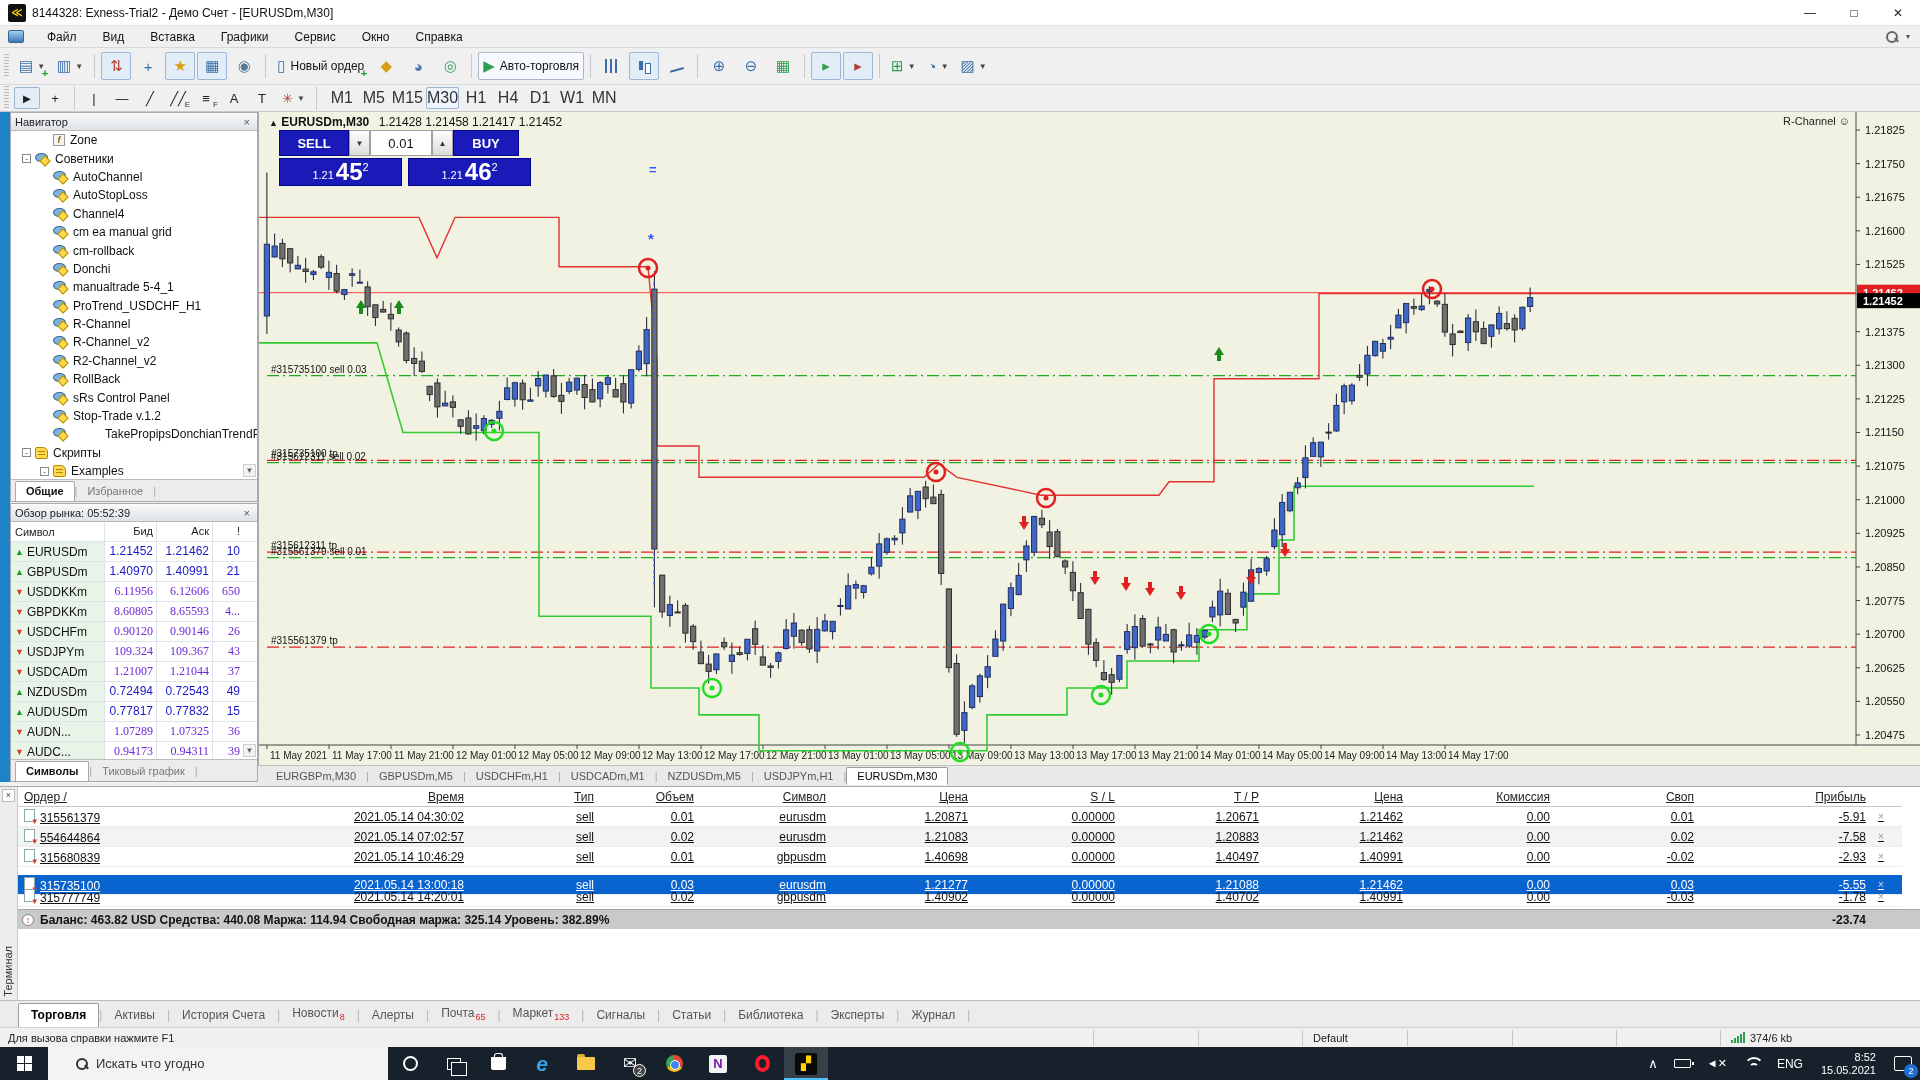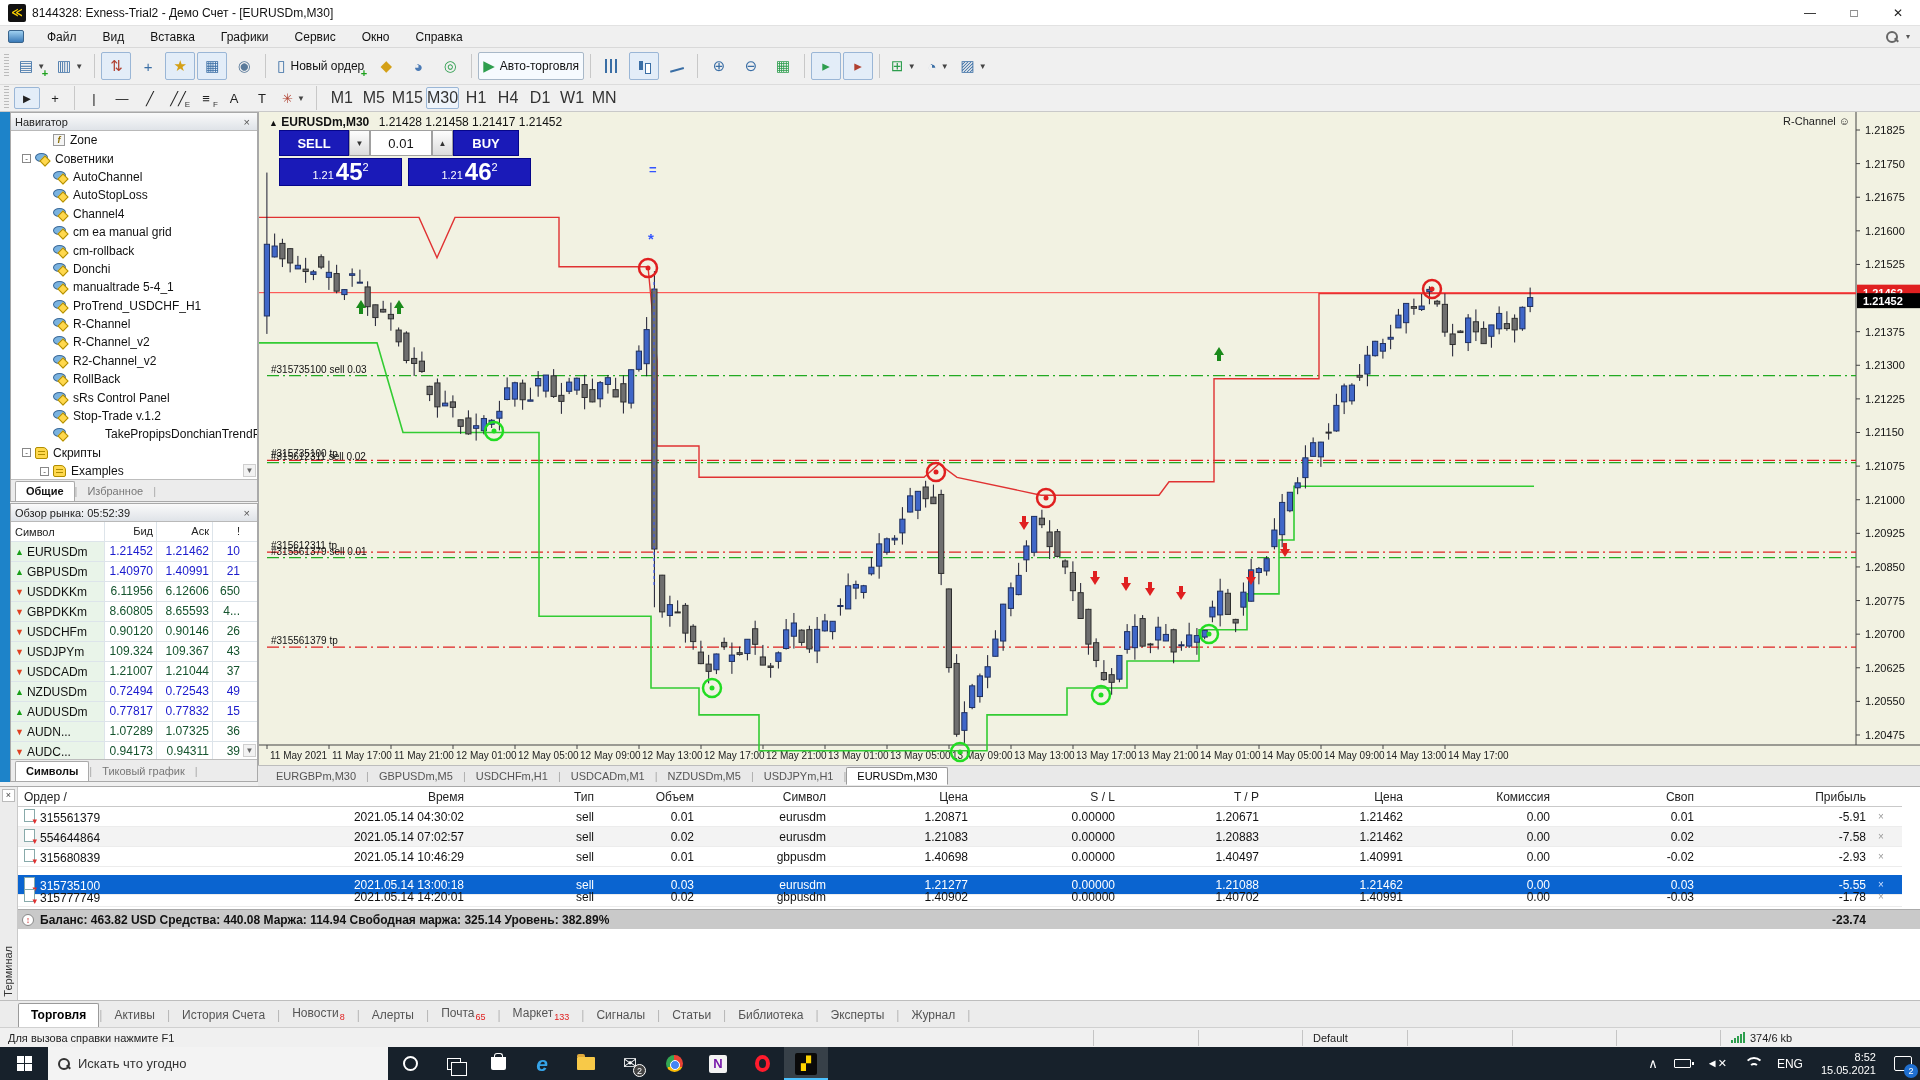--- a/index.html
+++ b/index.html
@@ -89,21 +89,21 @@
   
   .mw-table { position:absolute; left:0; top:18px; right:0; bottom:22px; overflow:hidden; }
   .mw-hrow, .mw-row { display:flex; height:20px; align-items:center; border-bottom:1px solid #dde4ea; }
   .mw-hrow { font-size:11px; color:#222; }
   .mw-c0 { width:94px; padding-left:4px; display:flex; align-items:center; gap:3px; border-right:1px solid #dde4ea; height:100%; }
   .mw-c1 { width:52px; text-align:right; padding-right:3px; border-right:1px solid #dde4ea; height:100%; line-height:19px; }
   .mw-c2 { width:56px; text-align:right; padding-right:3px; border-right:1px solid #dde4ea; height:100%; line-height:19px; }
   .mw-c3 { width:30px; text-align:right; padding-right:3px; height:100%; line-height:19px; overflow:hidden; }
   .mw-row .mw-c0 { background:#e9f4e9; font-size:12px; }
   .mw-row.up .num { color:#1a1acd; }
-  .mw-row.dn .num { color:#14532d; }
+  .mw-row.dn .num { color:#6d28d9;font-family:Liberation Serif, serif; }
   .arr { font-size:9px; }
   .mw-row.up .arr { color:#18a018; }
   .mw-row.dn .arr { color:#e04020; }
 
   
   .chartwrap { position:absolute; left:258px; top:112px; width:1662px; height:653px; background:#f2f2e2;
     border-left:1px solid #a9a9a9; }
   .chart-title { position:absolute; left:10px; top:3px; font-size:12px; color:#111; font-weight:bold; }
   .chart-title .tri { font-size:9px; }
   .rchannel-label { position:absolute; right:70px; top:3px; font-size:11px; color:#222; }
@@ -130,21 +130,21 @@
   .ctab.active { background:#fff; border:1px solid #9a9a9a; border-bottom:1px solid #fff; color:#000; border-radius:2px 2px 0 0; }
   .ctab-sep { color:#aaa; }
 
   
   .terminal { position:absolute; left:0; top:786px; width:1920px; height:214px; background:#fff; border-top:1px solid #a9a9a9; }
   .term-side { position:absolute; left:0; top:0; width:18px; height:214px; background:#ececec; border-right:1px solid #c9c9c9; }
   .term-x { position:absolute; left:2px; top:2px; width:13px; height:13px; background:#fff; border:1px solid #bbb;
     font-size:9px; line-height:11px; text-align:center; color:#444; }
   .term-vlabel { position:absolute; left:2px; bottom:4px; writing-mode:vertical-rl; transform:rotate(180deg);
     font-size:11px; color:#333; }
-  .orow { position:absolute; left:18px; width:1884px; height:20px; display:flex; align-items:center; font-size:12px; }
+  .orow { position:absolute; left:18px; width:1884px; height:20px; display:flex; align-items:center; font-size:12px;text-decoration:underline; }
   .ohead { top:0; border-bottom:1px solid #c9c9c9; color:#222; }
   .ocell { padding:0 6px; white-space:nowrap; overflow:hidden; }
   .orow.sel { background:#0a64d0; color:#fff; }
   .orow.alt { background:#f3f3f3; }
   .orow.data { border-bottom:1px solid #ececec; }
   .ord-ico { position:relative; width:11px; height:13px; background:#fff; border:1px solid #8aa;
     display:inline-block; margin-right:5px; flex:none; }
   .ord-ico::after { content:"▾"; position:absolute; right:-3px; bottom:-5px; color:#e03030; font-size:9px; }
   .ord-x { color:#999; font-size:10px; }
   .orow.sel .ord-x { color:#cfe0ff; }
@@ -168,21 +168,21 @@
   .sb-cell { height:16px; border-left:1px solid #c5c5c5; padding:0 10px; display:flex; align-items:center; }
   .sb-w70 { width:104px; } .sb-w105 { width:105px; }
   .conn-bars { display:inline-flex; align-items:flex-end; gap:1px; margin-right:5px; }
   .conn-bars i { width:2px; background:#2e9e4e; display:block; }
   .taskbar { position:absolute; left:0; top:1047px; width:1920px; height:33px; background:#17212b;
     display:flex; align-items:center; }
   .tk-start { width:48px; height:33px; display:flex; align-items:center; justify-content:center; }
   .tk-win { display:grid; grid-template-columns:7px 7px; grid-template-rows:7px 7px; gap:1px; }
   .tk-win i { background:#fff; }
   .tk-search { width:340px; height:33px; background:#f3f3f3; display:flex; align-items:center; gap:8px;
-    padding-left:10px; color:#333; font-size:13px; }
+    padding-left:28px; color:#333; font-size:13px; }
   .tk-search .mag::before { border-color:#333; } .tk-search .mag::after { background:#333; }
   .tk-ico { width:44px; height:33px; display:flex; align-items:center; justify-content:center; position:relative;
     color:#fff; font-size:17px; }
   .tk-ico.active { background:rgba(255,255,255,.14); box-shadow:inset 0 -2px 0 #4cc2ff; }
   .tk-badge { position:absolute; right:6px; bottom:3px; min-width:13px; height:13px; border-radius:50%;
     background:#444; color:#fff; font-size:9px; line-height:13px; text-align:center; border:1px solid #fff; }
   .edge-e { color:#35a3e8; font-weight:bold; font-size:21px; font-style:italic; }
   .folder { width:18px; height:13px; background:#f8c948; border-radius:1px; position:relative; }
   .folder::before { content:""; position:absolute; left:0; top:-3px; width:8px; height:3px; background:#e0a93a;
     border-radius:2px 2px 0 0; }

